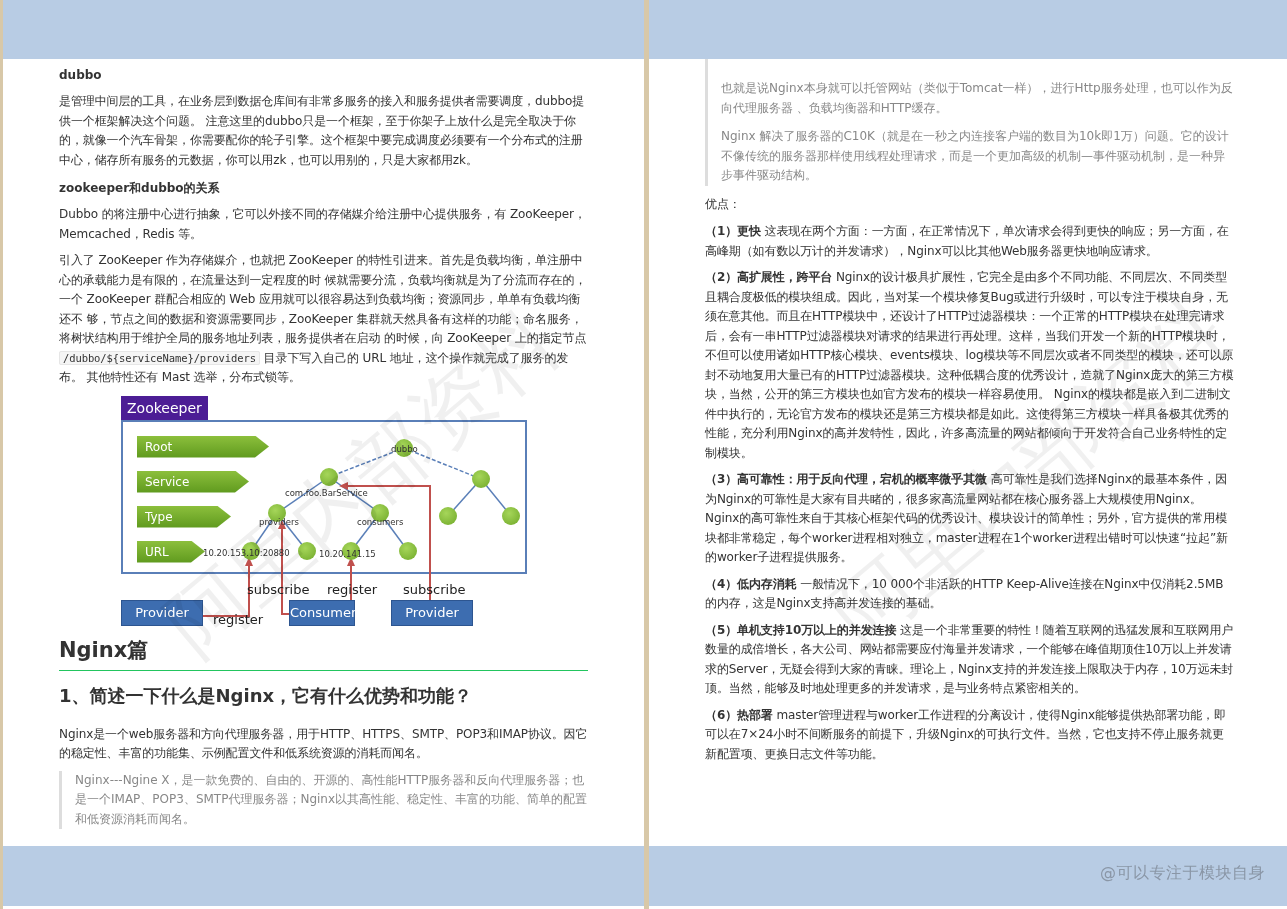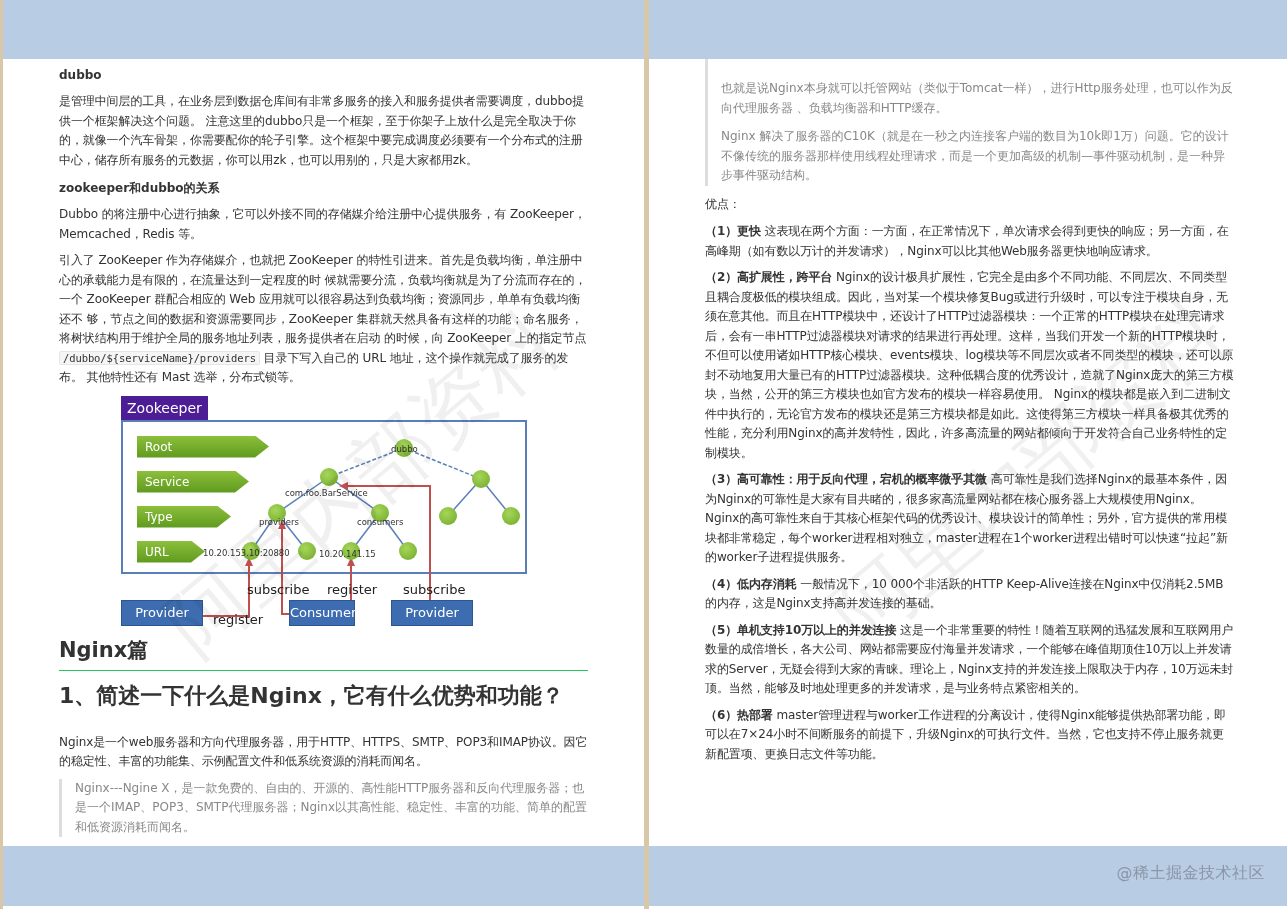--- a/index.html
+++ b/index.html
@@ -18,21 +18,21 @@
   .content { position: absolute; top: 59px; left: 0; right: 0; bottom: 63px; overflow: hidden; }
   .page.left .content { padding: 0 56px 0 56px; }
   .page.right .content { padding: 0 52px 0 56px; }
 
   .h4 { font-weight: bold; font-size: 12px; color: #333; margin-top: 6px; line-height: 20px; }
   p.txt { font-size: 12px; line-height: 19.5px; color: #333; margin-top: 7px; letter-spacing: -0.1px; }
   code.inline { font-family: "DejaVu Sans Mono", monospace; font-size: 10.5px; background: #f5f5f5; border: 1px solid #e6e6e6; padding: 0 3px; border-radius: 2px; }
   strong { font-weight: bold; }
 
   .h2 { font-size: 21px; font-weight: bold; color: #333; margin-top: 8px; padding-bottom: 6px; border-bottom: 1px solid #22c55e; }
-  .h3 { font-size: 22px; font-weight: bold; color: #333; margin-top: 12px; line-height: 26px; }
+  .h3 { font-size: 18px; font-weight: bold; color: #333; margin-top: 12px; line-height: 26px; }
 
   blockquote { border-left: 3px solid #ddd; padding-left: 13px; margin-top: 7px; color: #888; font-size: 12px; line-height: 19.5px; }
   blockquote p + p { margin-top: 9px; }
 
   
   .diagram { position: relative; width: 410px; height: 232px; margin: 8px 0 0 62px; }
   .zk-tab { position: absolute; left: 0; top: 0; background: #4c1d95; color: #fff; font-size: 14px; padding: 3px 6px; height: 24px; line-height: 18px; }
   .zk-box { position: absolute; left: 0; top: 24px; width: 406px; height: 154px; border: 2px solid #5a7fb8; background: #fff; }
   .arrow-label { position: absolute; height: 22px; color: #fff; font-size: 12px; line-height: 22px; padding-left: 8px;
     background: linear-gradient(#8cbf3c, #5f9a1e); clip-path: polygon(0 0, calc(100% - 14px) 0, 100% 50%, calc(100% - 14px) 100%, 0 100%); }
@@ -113,21 +113,21 @@
       <div class="alabel" style="left:282px;top:186px;">subscribe</div>
       <div class="alabel" style="left:92px;top:216px;">register</div>
 
       <div class="actor" style="left:0;top:204px;width:82px;">Provider</div>
       <div class="actor" style="left:168px;top:204px;width:66px;">Consumer</div>
       <div class="actor" style="left:270px;top:204px;width:82px;">Provider</div>
     </div>
 
     <div class="h2">Nginx篇</div>
     <div class="h3">1、简述一下什么是Nginx，它有什么优势和功能？</div>
-    <p class="txt" style="margin-top:24px">Nginx是一个web服务器和方向代理服务器，用于HTTP、HTTPS、SMTP、POP3和IMAP协议。因它的稳定性、丰富的功能集、示例配置文件和低系统资源的消耗而闻名。</p>
+    <p class="txt" style="margin-top:16px">Nginx是一个web服务器和方向代理服务器，用于HTTP、HTTPS、SMTP、POP3和IMAP协议。因它的稳定性、丰富的功能集、示例配置文件和低系统资源的消耗而闻名。</p>
     <blockquote>
       <p>Nginx---Ngine X，是一款免费的、自由的、开源的、高性能HTTP服务器和反向代理服务器；也是一个IMAP、POP3、SMTP代理服务器；Nginx以其高性能、稳定性、丰富的功能、简单的配置和低资源消耗而闻名。</p>
     </blockquote>
   </div>
 
   <div class="watermark" style="left:120px;top:430px;">阿里内部资料</div>
 
   <div class="band bottom"></div>
 </div>
 
@@ -145,15 +145,15 @@
     <p class="txt"><strong>（2）高扩展性，跨平台</strong><span> Nginx的设计极具扩展性，它完全是由多个不同功能、不同层次、不同类型且耦合度极低的模块组成。因此，当对某一个模块修复Bug或进行升级时，可以专注于模块自身，无须在意其他。而且在HTTP模块中，还设计了HTTP过滤器模块：一个正常的HTTP模块在处理完请求后，会有一串HTTP过滤器模块对请求的结果进行再处理。这样，当我们开发一个新的HTTP模块时，不但可以使用诸如HTTP核心模块、events模块、log模块等不同层次或者不同类型的模块，还可以原封不动地复用大量已有的HTTP过滤器模块。这种低耦合度的优秀设计，造就了Nginx庞大的第三方模块，当然，公开的第三方模块也如官方发布的模块一样容易使用。 Nginx的模块都是嵌入到二进制文件中执行的，无论官方发布的模块还是第三方模块都是如此。这使得第三方模块一样具备极其优秀的性能，充分利用Nginx的高并发特性，因此，许多高流量的网站都倾向于开发符合自己业务特性的定制模块。</span></p>
     <p class="txt"><strong>（3）高可靠性：用于反向代理，宕机的概率微乎其微</strong><span> 高可靠性是我们选择Nginx的最基本条件，因为Nginx的可靠性是大家有目共睹的，很多家高流量网站都在核心服务器上大规模使用Nginx。Nginx的高可靠性来自于其核心框架代码的优秀设计、模块设计的简单性；另外，官方提供的常用模块都非常稳定，每个worker进程相对独立，master进程在1个worker进程出错时可以快速“拉起”新的worker子进程提供服务。</span></p>
     <p class="txt"><strong>（4）低内存消耗</strong><span> 一般情况下，10 000个非活跃的HTTP Keep-Alive连接在Nginx中仅消耗2.5MB的内存，这是Nginx支持高并发连接的基础。</span></p>
     <p class="txt"><strong>（5）单机支持10万以上的并发连接</strong><span> 这是一个非常重要的特性！随着互联网的迅猛发展和互联网用户数量的成倍增长，各大公司、网站都需要应付海量并发请求，一个能够在峰值期顶住10万以上并发请求的Server，无疑会得到大家的青睐。理论上，Nginx支持的并发连接上限取决于内存，10万远未封顶。当然，能够及时地处理更多的并发请求，是与业务特点紧密相关的。</span></p>
     <p class="txt"><strong>（6）热部署</strong><span> master管理进程与worker工作进程的分离设计，使得Nginx能够提供热部署功能，即可以在7×24小时不间断服务的前提下，升级Nginx的可执行文件。当然，它也支持不停止服务就更新配置项、更换日志文件等功能。</span></p>
   </div>
 
   <div class="watermark" style="left:140px;top:420px;">阿里内部资料</div>
 
   <div class="band bottom">
-    <div class="footer-brand">@稀土掘金技术社区</div>
+    <div class="footer-brand">@可以专注于模块自身</div>
   </div>
 </div>
 
 </body></html>

